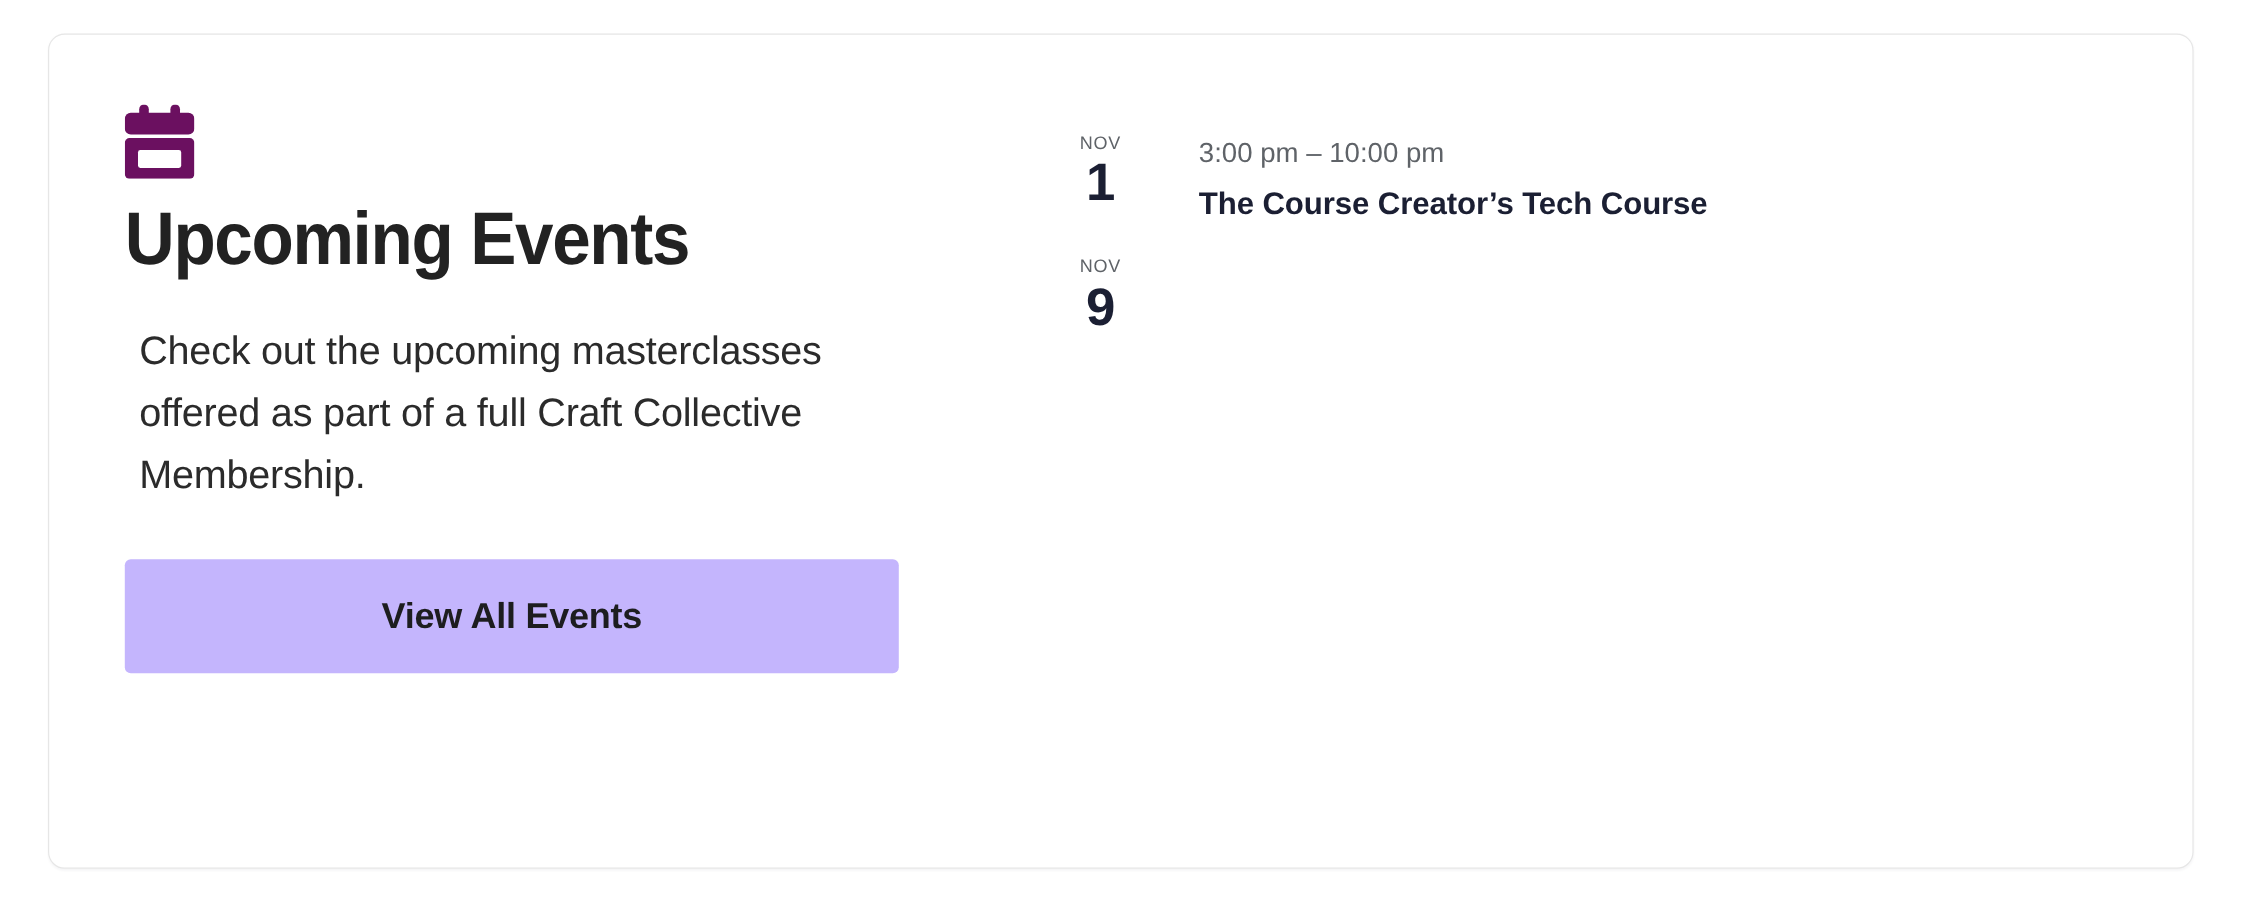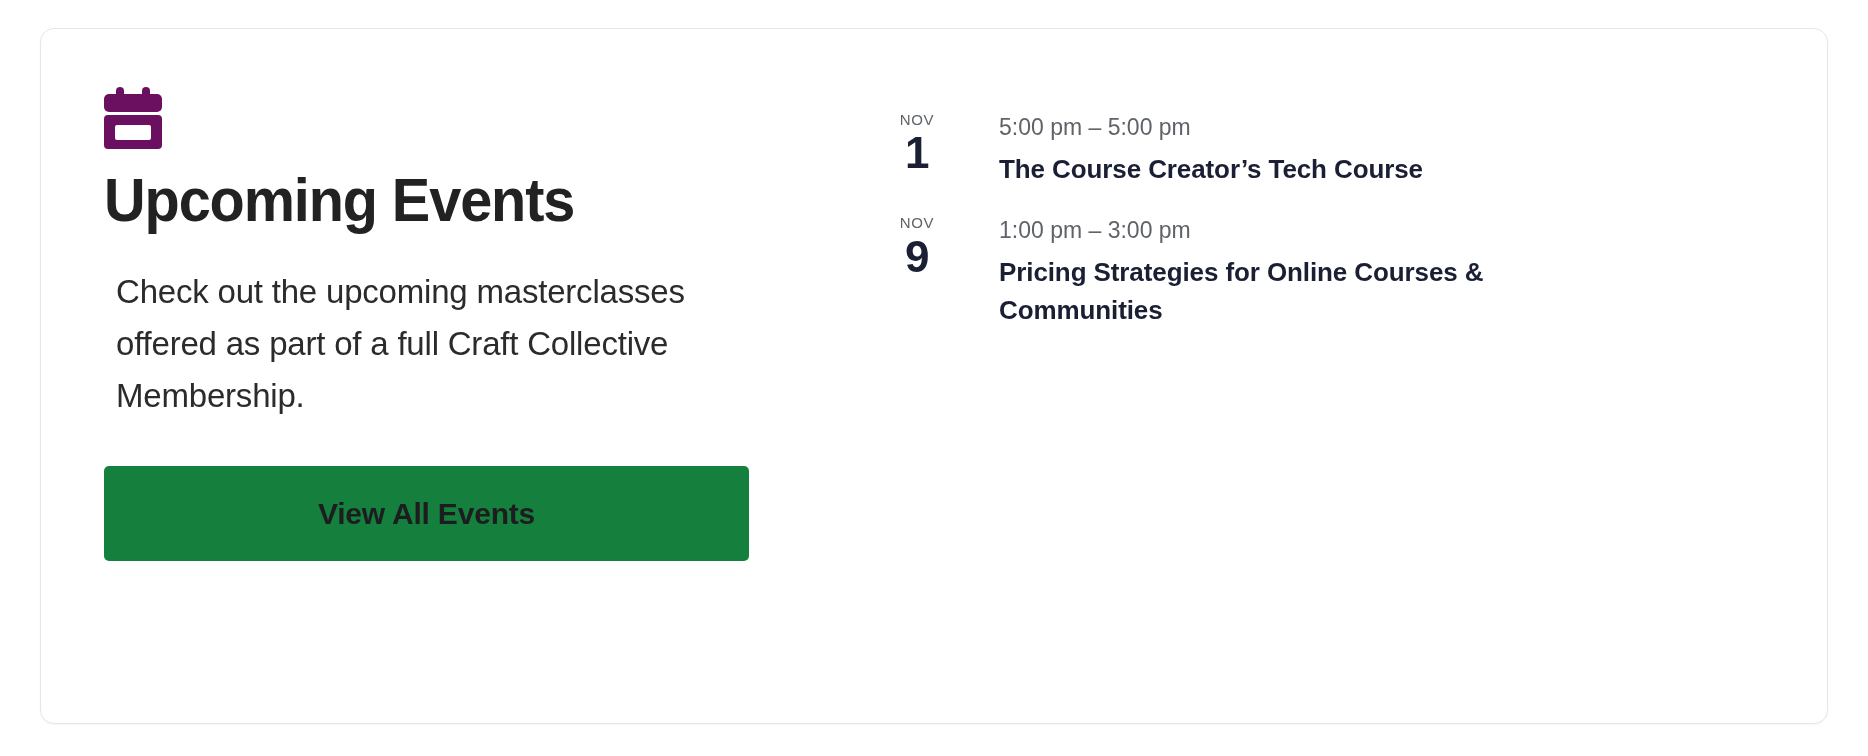--- a/index.html
+++ b/index.html
@@ -72,21 +72,21 @@
     max-width: 600px;
     letter-spacing: -0.2px;
   }
 
   .view-all-btn {
     display: flex;
     align-items: center;
     justify-content: center;
     width: 645px;
     height: 95px;
-    background: #15803d;
+    background: #c4b5fd;
     border: none;
     border-radius: 5px;
     cursor: pointer;
     font-family: "Liberation Sans", sans-serif;
     font-size: 30px;
     font-weight: 700;
     letter-spacing: -0.2px;
     color: #1d1d1f;
     padding: 0;
   }
@@ -175,31 +175,27 @@
     </div>
 
     <div class="right-col">
 
       <div class="event-row">
         <div class="event-date">
           <span class="event-month">NOV</span>
           <span class="event-day">1</span>
         </div>
         <div class="event-body">
-          <div class="event-time">5:00 pm – 5:00 pm</div>
+          <div class="event-time">3:00 pm – 10:00 pm</div>
           <div class="event-title">The Course Creator’s Tech Course</div>
         </div>
       </div>
 
       <div class="event-row">
         <div class="event-date">
           <span class="event-month">NOV</span>
           <span class="event-day">9</span>
         </div>
-        <div class="event-body">
-          <div class="event-time">1:00 pm – 3:00 pm</div>
-          <div class="event-title">Pricing Strategies for Online Courses &amp; Communities</div>
-        </div>
       </div>
 
     </div>
   </div>
 </div>
 
 </body></html>

